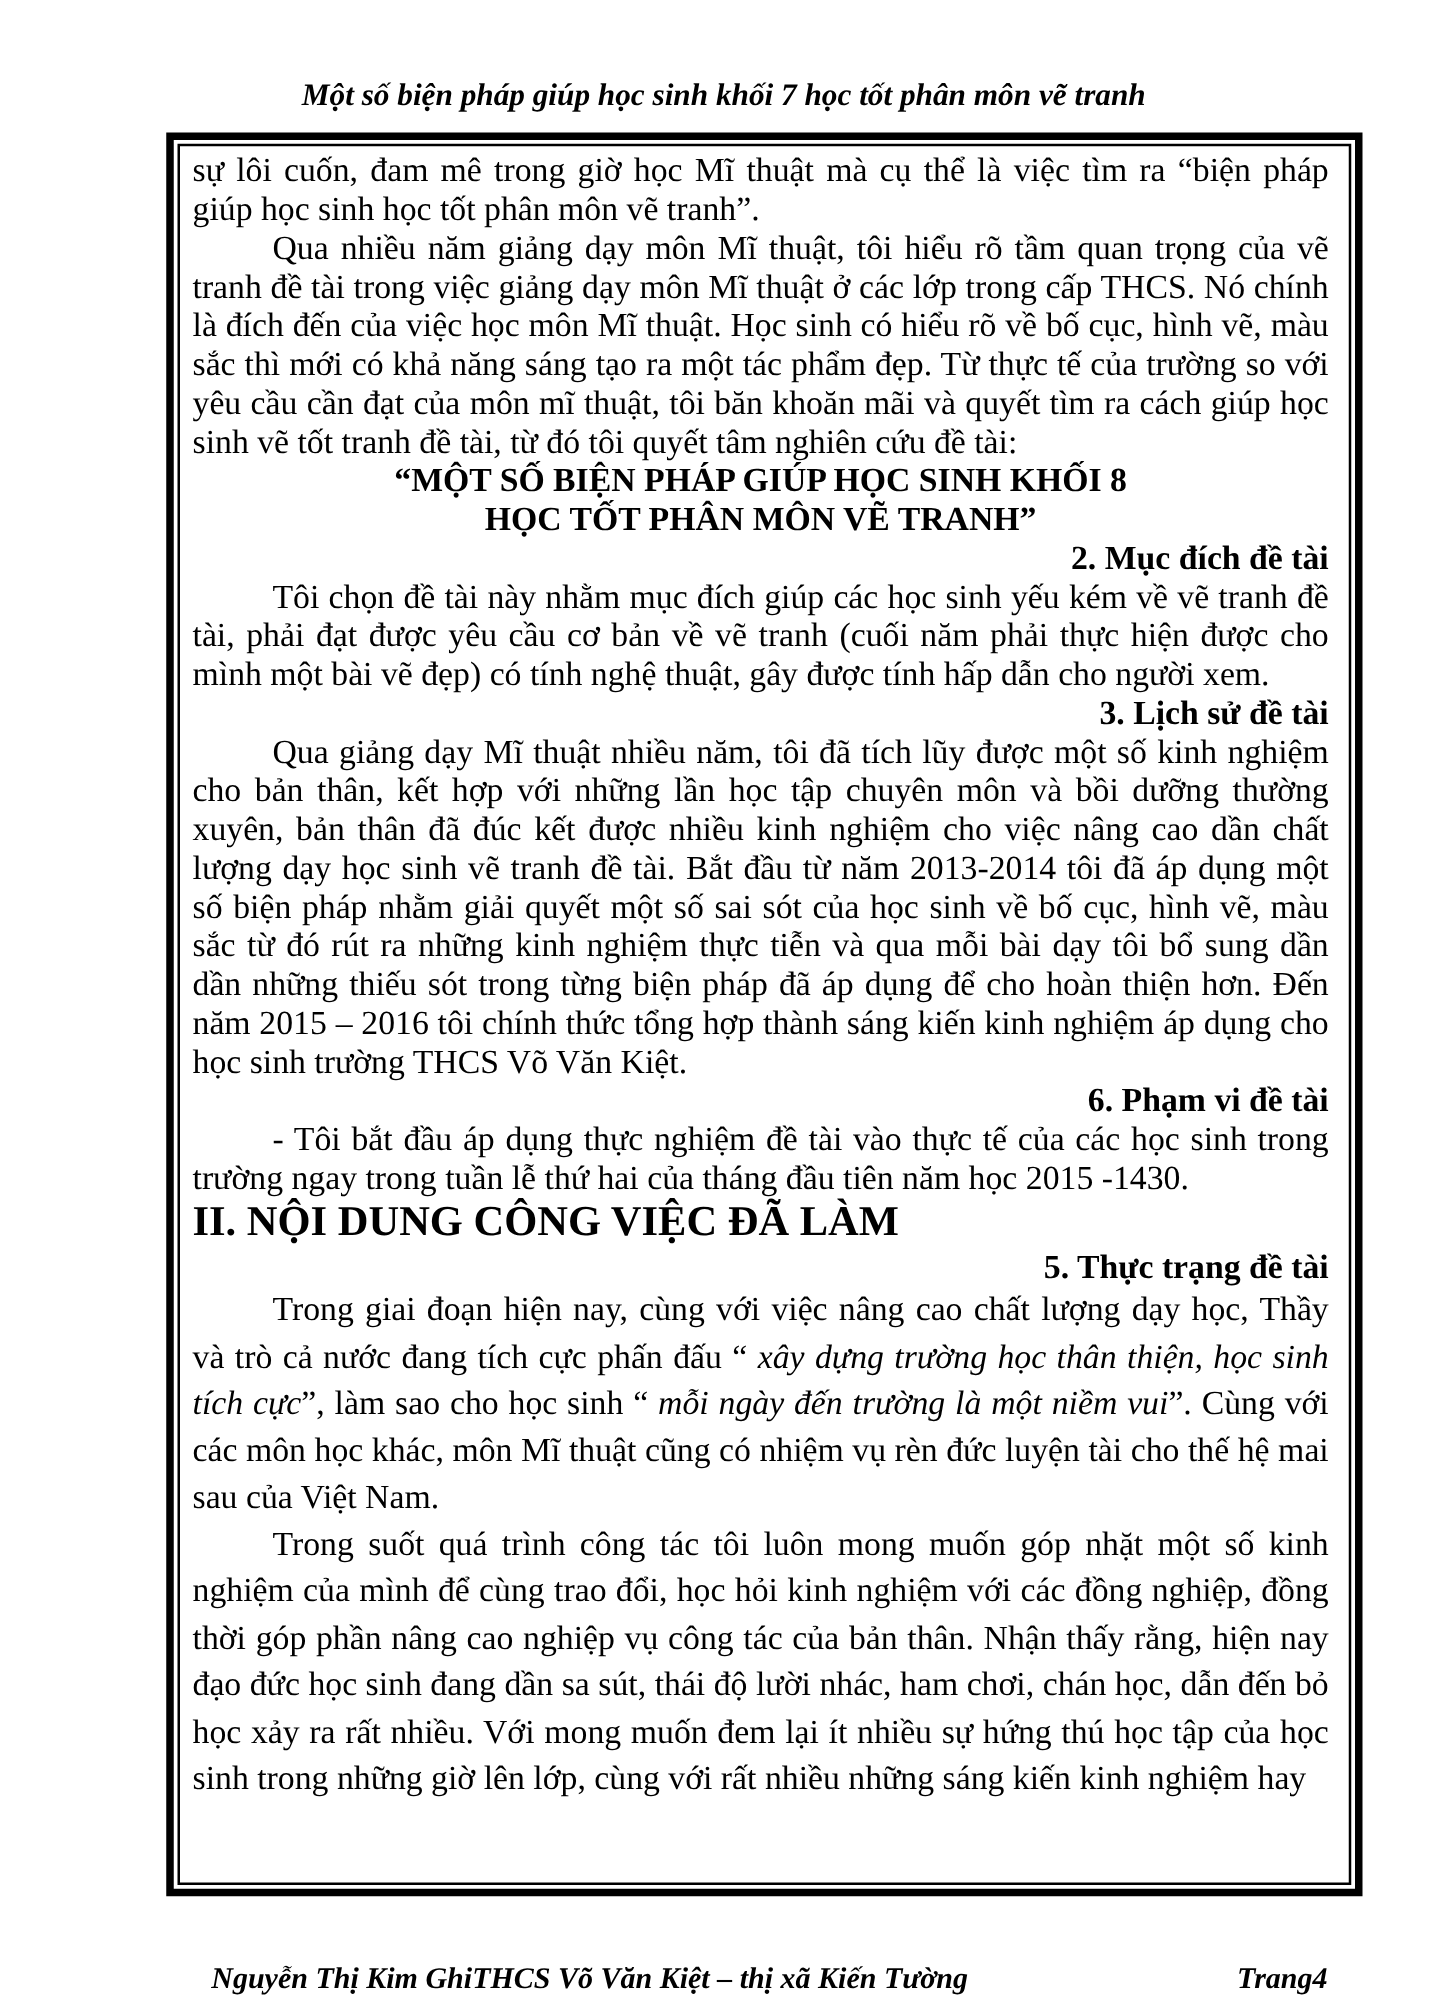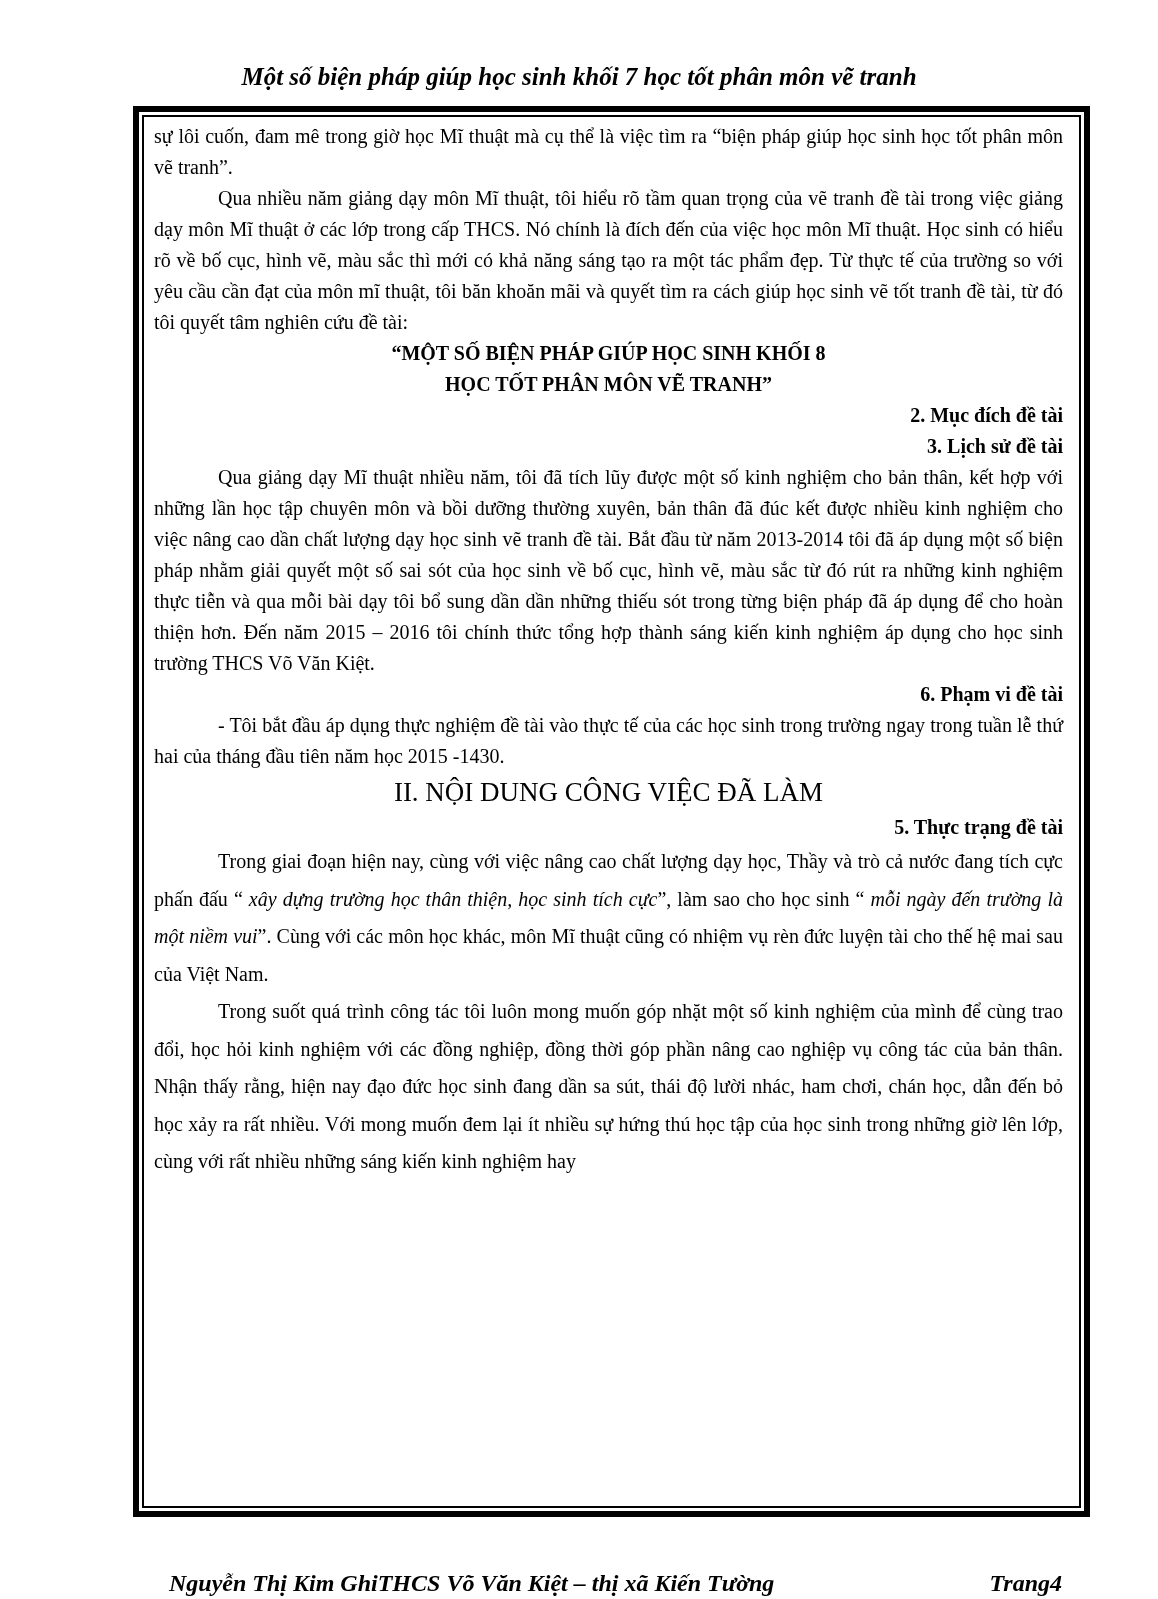--- a/index.html
+++ b/index.html
@@ -22,28 +22,28 @@
     border:6px solid #000; padding:3px;
     background:#fff;
   }
   .content-inner {
     box-sizing:border-box; width:100%; height:100%;
     border:2px solid #000;
     padding:4px 16px 0 10px;
     overflow:hidden;
   }
   .blk {
-    font-size:20px; line-height:31px;
+    font-size:27px; line-height:31px;
     text-align:justify;
     margin:0;
   }
   .blk.indent { text-indent:64px; }
   .blk.title { text-align:center; font-weight:700; }
   .blk.h { font-weight:700; text-align:right; }
-  .blk.h2 { font-weight:400; font-size:27px; line-height:36px; text-align:center; margin:2px 0 2px 0; }
+  .blk.h2 { font-weight:700; font-size:34px; line-height:36px; text-align:left; margin:2px 0 2px 0; }
   .blk.spaced { line-height:37.5px; }
   .it { font-style:italic; }
   .footer {
     position:absolute; left:133px; top:1526px; width:957px;
     display:flex; align-items:baseline;
     font-weight:700; font-style:italic; font-size:24px;
     padding:0; box-sizing:border-box;
   }
   .footer .f-left  { margin-left:36px; white-space:nowrap;margin-top:44px; }
   .footer .f-mid   { flex:1 1 auto; text-align:left; white-space:nowrap; }
@@ -57,20 +57,21 @@
   <div class="header-title">Một số biện pháp giúp học sinh khối 7 học tốt phân môn vẽ tranh</div>
 
   <div class="content-box">
     <div class="content-inner">
 
     <div class="blk p"><span>sự lôi cuốn, đam mê trong giờ học Mĩ thuật mà cụ thể là việc tìm ra “biện pháp giúp học sinh học tốt phân môn vẽ tranh”.</span></div>
         <div class="blk p indent"><span>Qua nhiều năm giảng dạy môn Mĩ thuật, tôi hiểu rõ tầm quan trọng của vẽ tranh đề tài trong việc giảng dạy môn Mĩ thuật ở các lớp trong cấp THCS. Nó chính là đích đến của việc học môn Mĩ thuật. Học sinh có hiểu rõ về bố cục, hình vẽ, màu sắc thì mới có khả năng sáng tạo ra một tác phẩm đẹp. Từ thực tế của trường so với yêu cầu cần đạt của môn mĩ thuật, tôi băn khoăn mãi và quyết tìm ra cách giúp học sinh vẽ tốt tranh đề tài, từ đó tôi quyết tâm nghiên cứu đề tài:</span></div>
         <div class="blk title"><span>“MỘT SỐ BIỆN PHÁP GIÚP HỌC SINH KHỐI 8</span></div>
         <div class="blk title"><span>HỌC TỐT PHÂN MÔN VẼ TRANH”</span></div>
         <div class="blk h indent"><span>2. Mục đích đề tài</span></div>
+        <div class="blk p indent"><span>Tôi chọn đề tài này nhằm mục đích giúp các học sinh yếu kém về vẽ tranh đề tài, phải đạt được yêu cầu cơ bản về vẽ tranh (cuối năm phải thực hiện được cho mình một bài vẽ đẹp) có tính nghệ thuật, gây được tính hấp dẫn cho người xem.</span></div>
         <div class="blk h indent"><span>3. Lịch sử đề tài</span></div>
         <div class="blk p indent"><span>Qua giảng dạy Mĩ thuật nhiều năm, tôi đã tích lũy được một số kinh nghiệm cho bản thân, kết hợp với những lần học tập chuyên môn và bồi dưỡng thường xuyên, bản thân đã đúc kết được nhiều kinh nghiệm cho việc nâng cao dần chất lượng dạy học sinh vẽ tranh đề tài. Bắt đầu từ năm 2013-2014 tôi đã áp dụng một số biện pháp nhằm giải quyết một số sai sót của học sinh về bố cục, hình vẽ, màu sắc từ đó rút ra những kinh nghiệm thực tiễn và qua mỗi bài dạy tôi bổ sung dần dần những thiếu sót trong từng biện pháp đã áp dụng để cho hoàn thiện hơn. Đến năm 2015 – 2016 tôi chính thức tổng hợp thành sáng kiến kinh nghiệm  áp dụng cho học sinh trường THCS Võ Văn Kiệt.</span></div>
         <div class="blk h indent"><span>6. Phạm vi đề tài</span></div>
         <div class="blk p indent"><span>- Tôi bắt đầu áp dụng thực nghiệm đề tài vào thực tế của các học sinh trong trường ngay trong tuần lễ thứ hai của tháng đầu tiên năm học 2015 -1430.</span></div>
         <div class="blk h2"><span>II. NỘI DUNG CÔNG VIỆC ĐÃ LÀM</span></div>
         <div class="blk h indent"><span>5.  Thực trạng đề tài</span></div>
         <div class="blk p spaced indent"><span>Trong giai đoạn hiện nay, cùng với việc nâng cao chất lượng dạy học, Thầy và trò cả nước đang tích cực phấn đấu “ </span><span class="it">xây dựng trường học thân thiện, học sinh tích cực</span><span>”, làm sao cho học sinh “ </span><span class="it">mỗi ngày đến trường là một niềm vui</span><span>”. Cùng với các môn học khác, môn Mĩ thuật cũng có nhiệm vụ rèn đức luyện tài cho thế hệ mai sau của Việt Nam.</span></div>
         <div class="blk p spaced indent"><span>Trong suốt quá trình công tác tôi luôn mong muốn góp nhặt một số kinh nghiệm của mình để cùng trao đổi, học hỏi kinh nghiệm với các đồng nghiệp, đồng thời góp phần nâng cao nghiệp vụ công tác của bản thân. Nhận thấy rằng, hiện nay đạo đức học sinh đang dần sa sút, thái độ lười nhác, ham chơi, chán học, dẫn đến bỏ học xảy ra rất nhiều. Với mong muốn đem lại ít nhiều sự hứng thú học tập của học sinh trong những giờ lên lớp, cùng với rất nhiều những sáng kiến kinh nghiệm hay</span></div>
       </div>
   </div>

